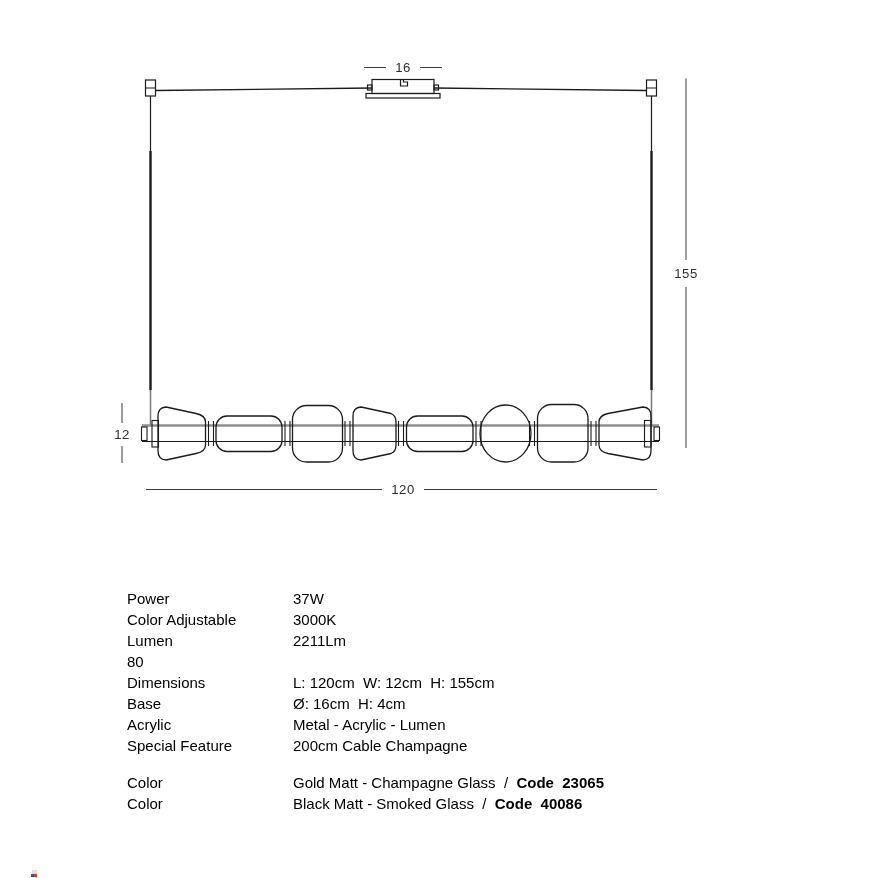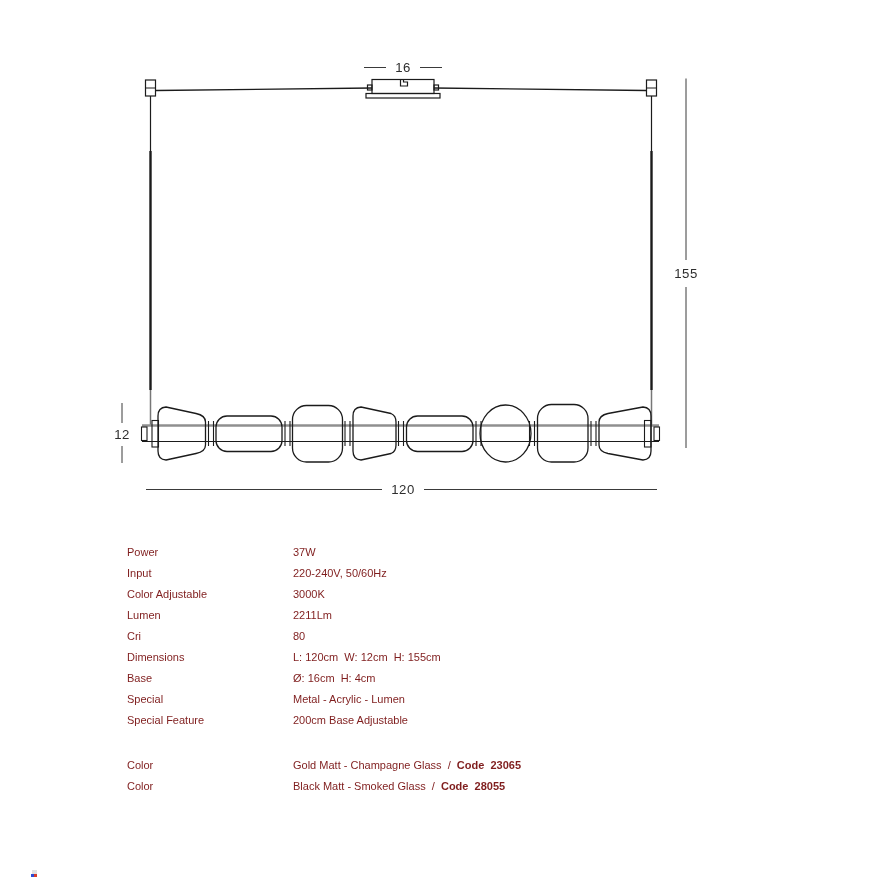--- a/index.html
+++ b/index.html
@@ -12,39 +12,39 @@
   }
   .drawing-svg{position:absolute;left:0;top:0;}
   .dim-text{
     font-family:"Liberation Sans", sans-serif;
     font-size:13.2px;
     fill:#2e2e2e;
     letter-spacing:0.5px;
   }
   .spec-table{
     position:absolute;
-    left:127px;top:542px;
-    color:#7f1d1d;
-    font-size:11px;
+    left:127px;top:589px;
+    color:#000000;
+    font-size:15px;
   }
   .spec-row{
     display:flex;
     align-items:flex-start;
     height:21px;
     line-height:20.5px;
   }
   .spec-label{
     width:166px;
     flex:0 0 166px;
     white-space:pre;
   }
   .spec-value{
     white-space:pre;
   }
-  .color-group{margin-top:24px;}
+  .color-group{margin-top:16px;}
   .code{
     font-weight:bold;
     white-space:pre;
   }
   .nd-icon-svg{display:block;margin-top:1px;}
   .artifact{
     position:absolute;left:31px;top:870px;width:8px;height:7px;
   }
   .artifact .a1{position:absolute;left:1px;top:0;width:5px;height:4px;background:#c9c9c9;opacity:.55;}
   .artifact .a2{position:absolute;left:0;top:4px;width:3px;height:3px;background:#2b4bd7;}
@@ -147,60 +147,55 @@
     </g>
   </svg>
 
   <div class="spec-table">
 
     <div class="spec-row">
       <div class="spec-label">Power</div>
       <div class="spec-value">37W</div>
     </div>
     <div class="spec-row">
-      <div class="spec-label">Input</div>
-      <div class="spec-value">220-240V, 50/60Hz</div>
-    </div>
-    <div class="spec-row">
       <div class="spec-label">Color Adjustable</div>
       <div class="spec-value">3000K</div>
     </div>
     <div class="spec-row">
       <div class="spec-label">Lumen</div>
       <div class="spec-value">2211Lm</div>
     </div>
     <div class="spec-row">
-      <div class="spec-label">Cri</div>
       <div class="spec-value">80</div>
     </div>
     <div class="spec-row">
       <div class="spec-label">Dimensions</div>
       <div class="spec-value">L: 120cm  W: 12cm  H: 155cm</div>
     </div>
     <div class="spec-row">
       <div class="spec-label">Base</div>
       <div class="spec-value">Ø: 16cm  H: 4cm</div>
     </div>
     <div class="spec-row">
-      <div class="spec-label">Special</div>
+      <div class="spec-label">Acrylic</div>
       <div class="spec-value">Metal - Acrylic - Lumen</div>
     </div>
     <div class="spec-row">
       <div class="spec-label">Special Feature</div>
-      <div class="spec-value">200cm Base Adjustable</div>
+      <div class="spec-value">200cm Cable Champagne</div>
     </div>
 
     <div class="color-group">
       <div class="spec-row">
         <div class="spec-label">Color</div>
         <div class="spec-value"><span>Gold Matt - Champagne Glass  /  </span><span class="code">Code  23065</span></div>
       </div>
       <div class="spec-row">
         <div class="spec-label">Color</div>
-        <div class="spec-value"><span>Black Matt - Smoked Glass  /  </span><span class="code">Code  28055</span></div>
+        <div class="spec-value"><span>Black Matt - Smoked Glass  /  </span><span class="code">Code  40086</span></div>
       </div>
     </div>
   </div>
 
   <div class="artifact">
     <div class="a1"></div>
       <div class="a2"></div>
       <div class="a3"></div>
   </div>
 

